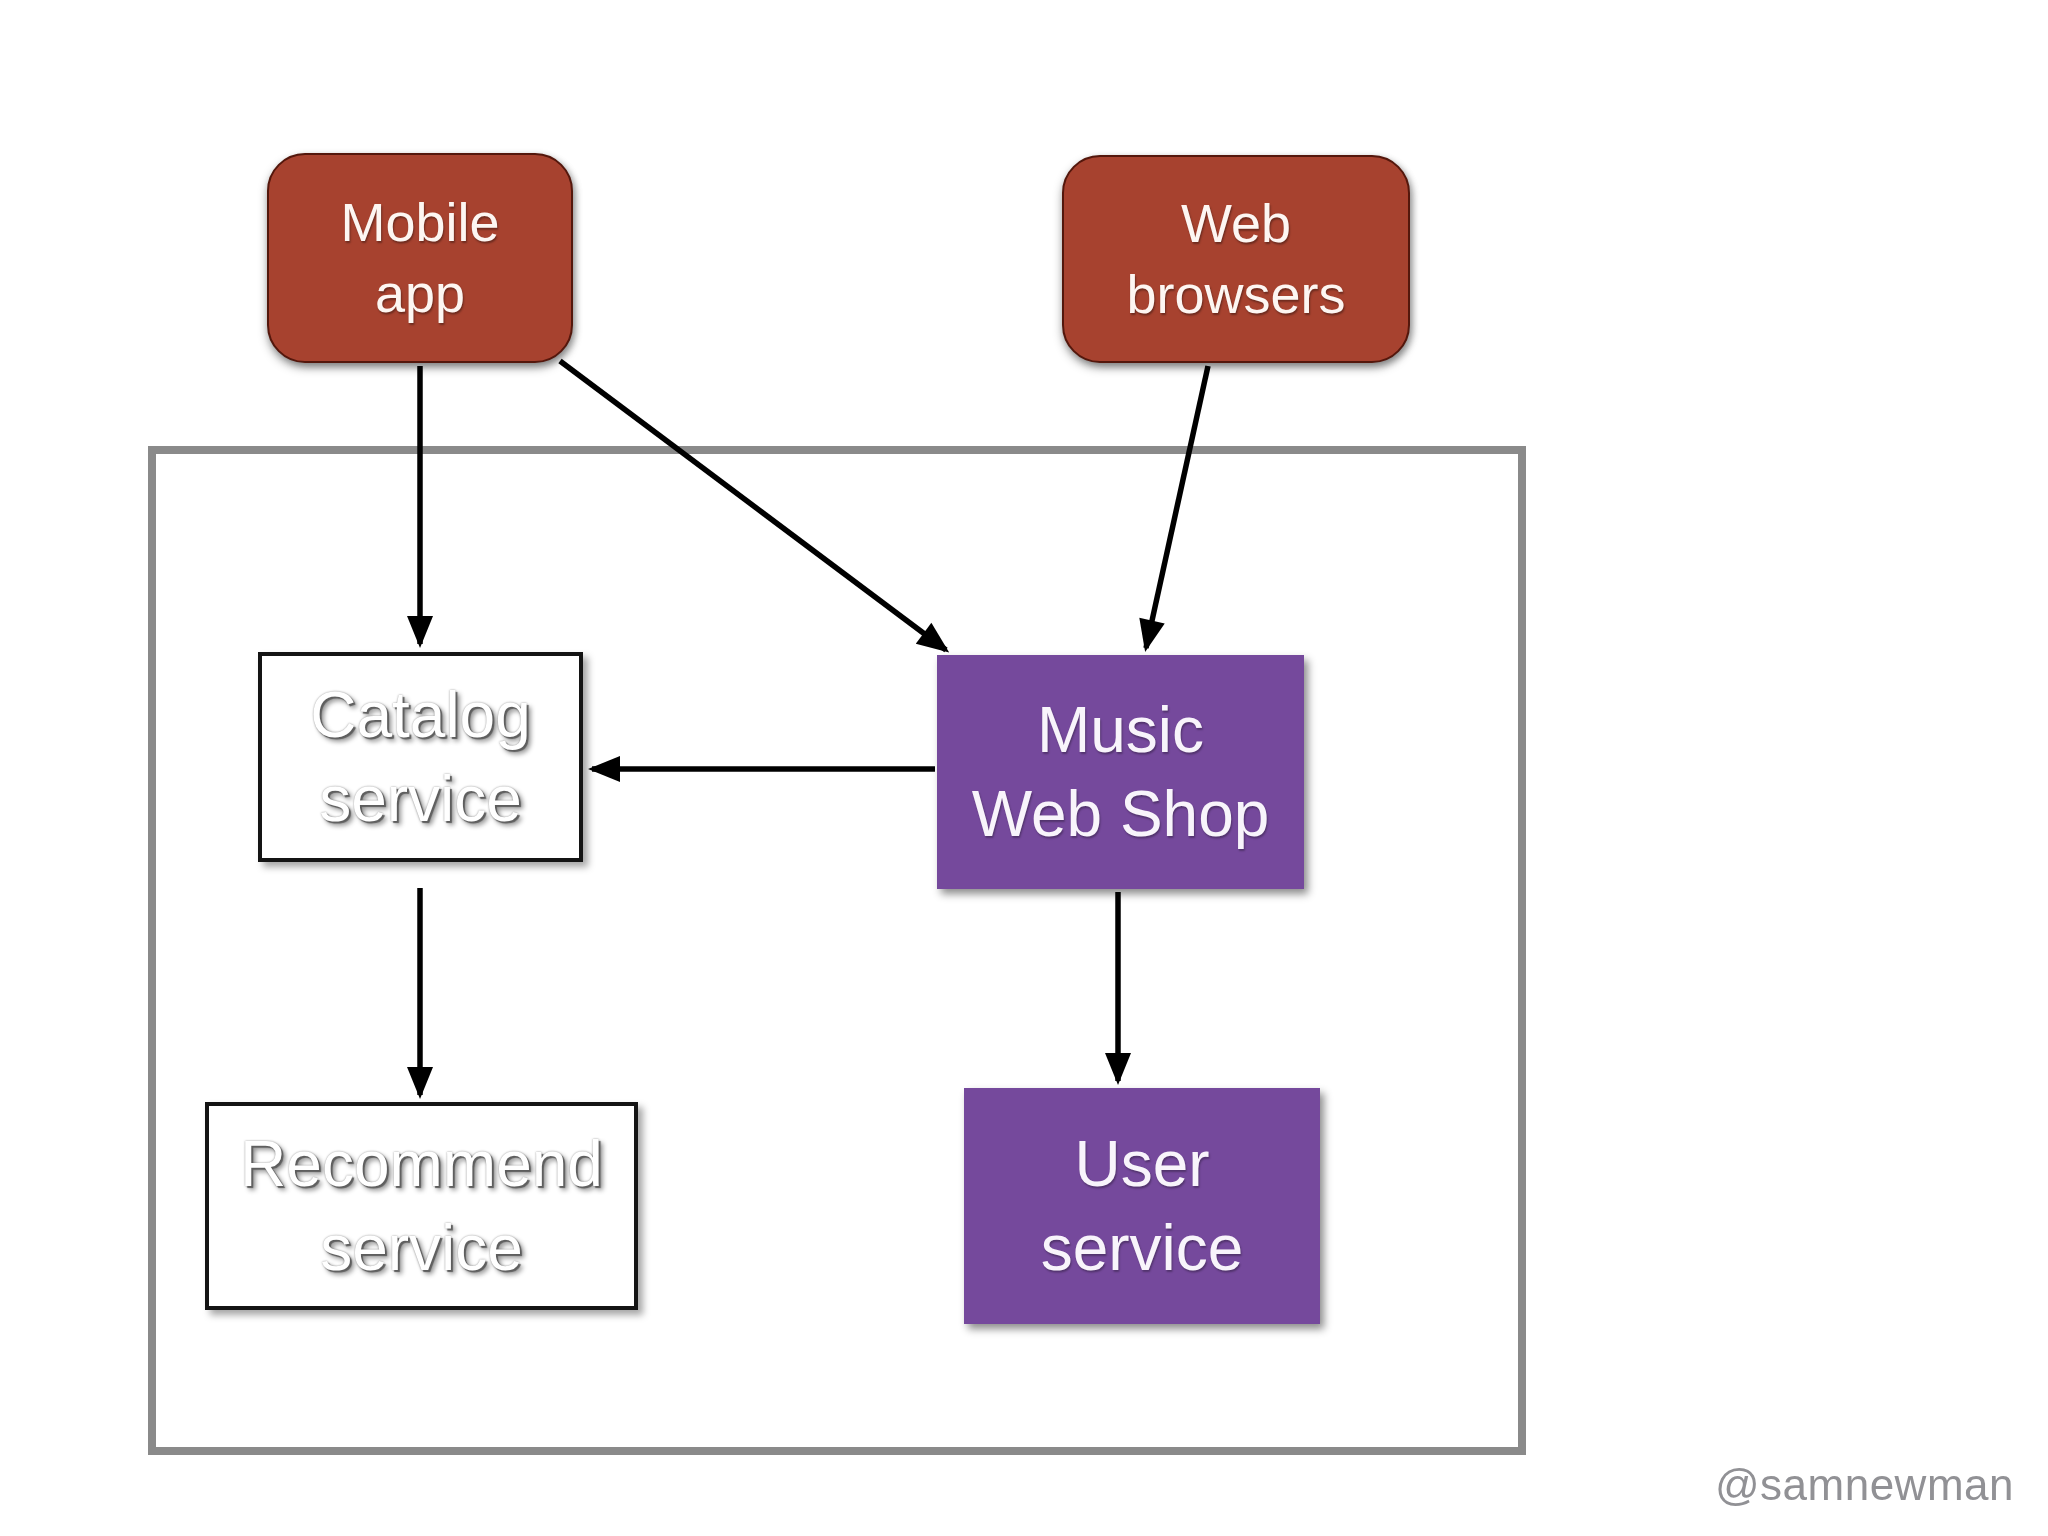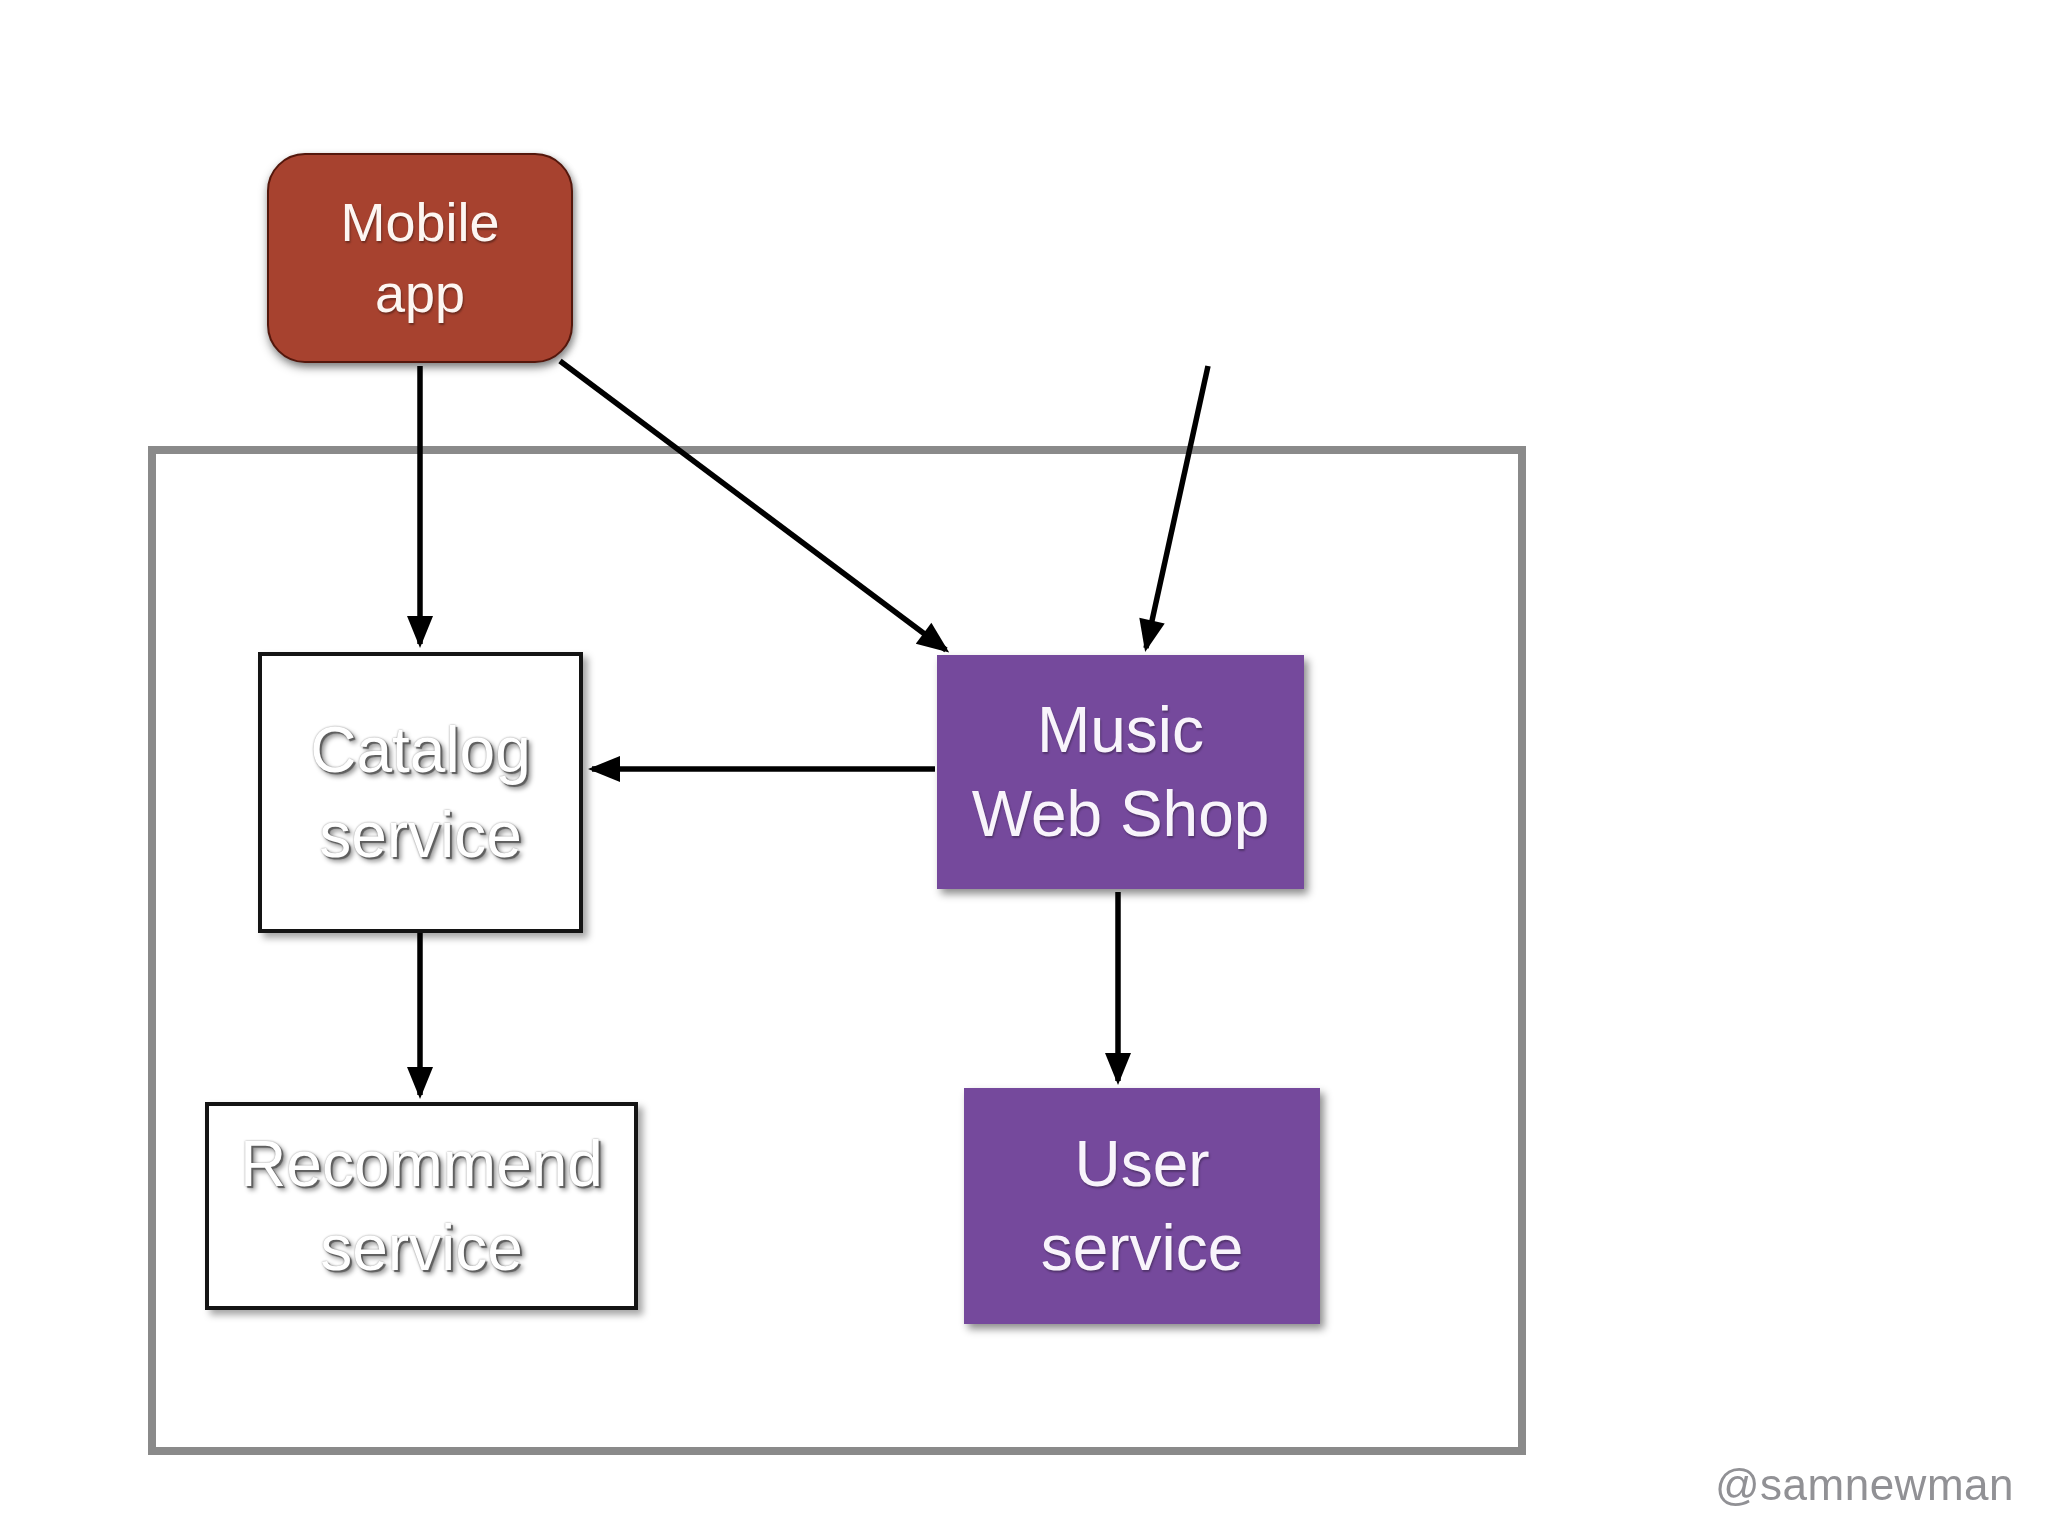--- a/index.html
+++ b/index.html
@@ -80,21 +80,21 @@
     color: #ffffff;
     font-size: 64px;
     box-shadow: 5px 5px 7px rgba(0,0,0,0.35);
     text-shadow: 2px 2px 1px rgba(90,90,90,0.95),
                  4px 4px 5px rgba(0,0,0,0.45),
                  0 0 2px rgba(130,130,130,0.9);
   }
 
   #node-mobile-app       { left: 267px; top: 153px;  width: 306px; height: 210px; }
   #node-web-browsers     { left: 1062px; top: 155px; width: 348px; height: 208px; }
-  #node-catalog-service  { left: 258px; top: 652px;  width: 325px; height: 281px; }
+  #node-catalog-service  { left: 258px; top: 652px;  width: 325px; height: 210px; }
   #node-music-web-shop   { left: 937px; top: 655px;  width: 367px; height: 234px; }
   #node-recommend-service{ left: 205px; top: 1102px; width: 433px; height: 208px; }
   #node-user-service     { left: 964px; top: 1088px; width: 356px; height: 236px; }
 
   
   .footer-text {
     position: absolute;
     z-index: 3;
     font-size: 44px;
     color: #919195;
@@ -122,20 +122,24 @@
     <line x1="935" y1="769" x2="592" y2="769" marker-end="url(#ah)"></line>
     <line x1="420" y1="888" x2="420" y2="1095" marker-end="url(#ah)"></line>
     <line x1="1118" y1="892" x2="1118" y2="1081" marker-end="url(#ah)"></line>
   </svg>
 
   <div class="node node--client" id="node-mobile-app">
     <span class="node-label">Mobile
 app</span>
   </div>
 
+  <div class="node node--client" id="node-web-browsers">
+    <span class="node-label">Web
+browsers</span>
+  </div>
 
   <div class="node node--plain" id="node-catalog-service">
     <span class="node-label">Catalog
 service</span>
   </div>
 
   <div class="node node--highlight" id="node-music-web-shop">
     <span class="node-label">Music
 Web Shop</span>
   </div>

